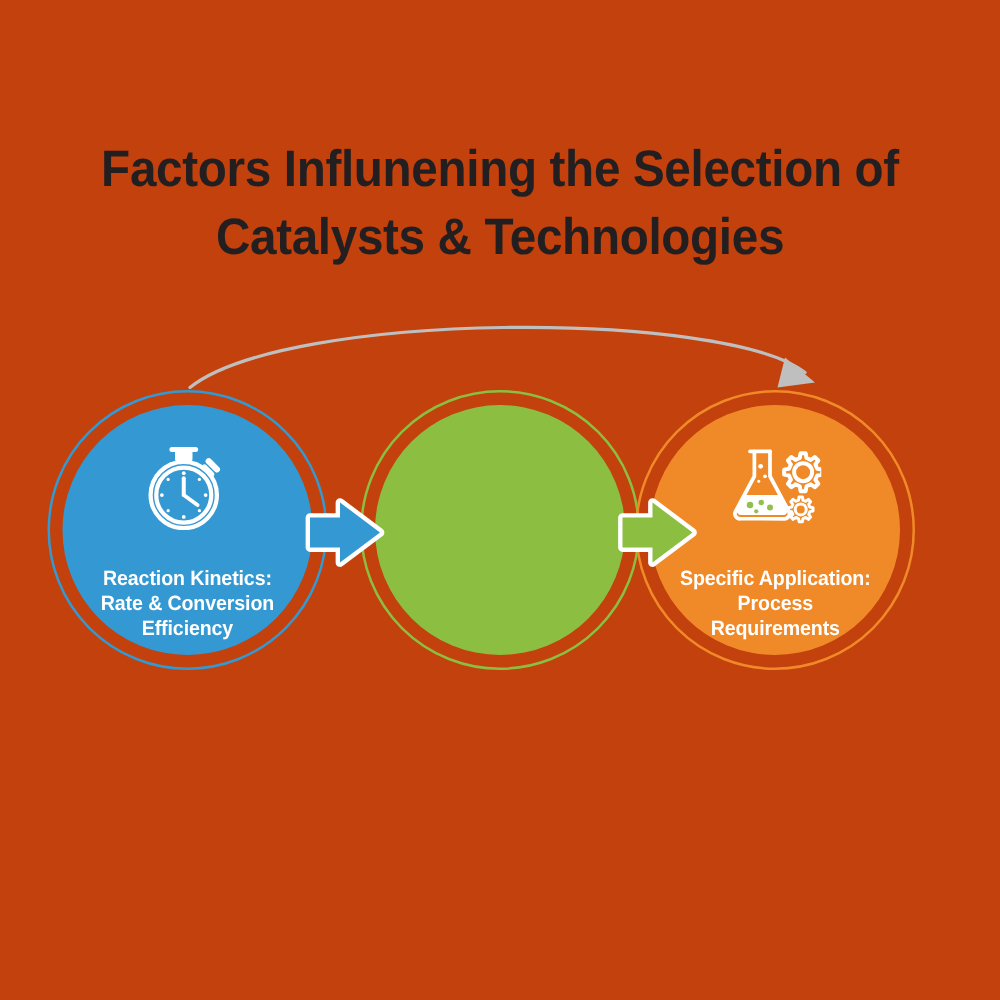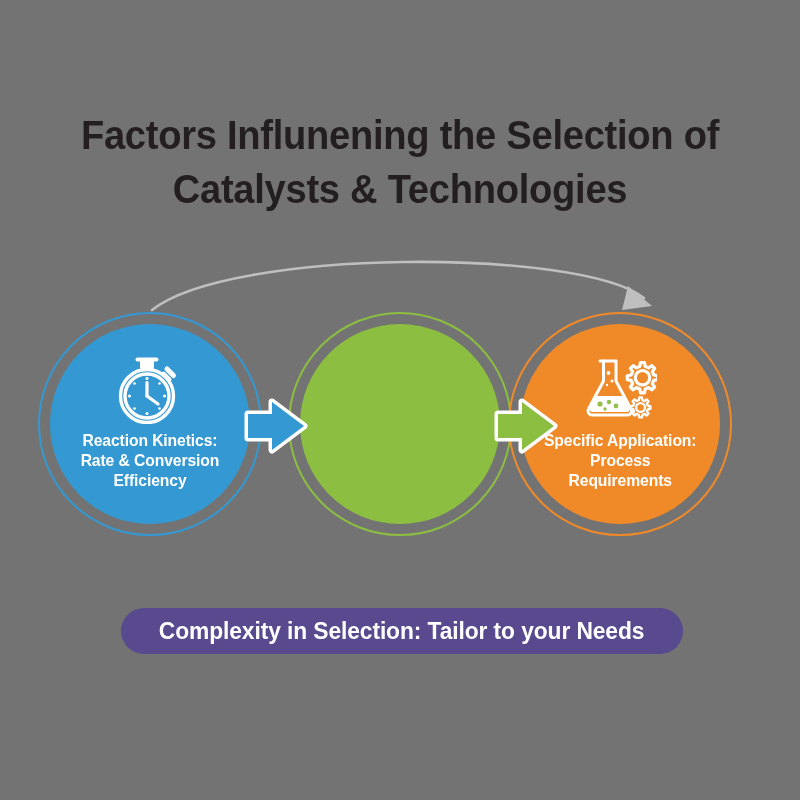--- a/index.html
+++ b/index.html
@@ -13,21 +13,21 @@
     font-family: "Liberation Sans", sans-serif;
     overflow: hidden;
     position: relative;
   }
 
   #infographic {
     position: absolute;
     inset: 0;
     width: 800px;
     height: 800px;
-    background: #737373;
+    background: #c2410c;
   }
 
   
   .title-block {
     position: absolute;
     left: 0;
     top: 108px;
     width: 800px;
     text-align: center;
     color: #231f20;
@@ -89,20 +89,21 @@
     position: absolute;
     inset: 12px;
     border-radius: 50%;
     overflow: hidden;
     display: flex;
     flex-direction: column;
     align-items: center;
     justify-content: flex-start;
     padding-top: 30px;
     box-sizing: border-box;
+    gap: 23px;
   }
 
   .node-icon {
     width: 74px;
     height: 70px;
     display: block;
     margin-bottom: 6px;
   }
   .node-icon svg { display: block; width: 100%; height: 100%; }
 
@@ -259,17 +260,14 @@
 
     <div class="chevron c2">
       <svg viewBox="0 0 60 52">
         <path d="M 0 14 L 24 14 L 24 2 L 56 26 L 24 50 L 24 38 L 0 38 Z" fill="#8CBE42" stroke="#ffffff" stroke-width="7" stroke-linejoin="round"></path>
         <path d="M 0 14 L 24 14 L 24 2 L 56 26 L 24 50 L 24 38 L 0 38 Z" fill="#8CBE42"></path>
       </svg>
     </div>
 
   </div>
 
-  <div class="banner">
-    <span class="banner-text">Complexity in Selection: Tailor to your Needs</span>
-  </div>
 
 </div>
 
 </body></html>

